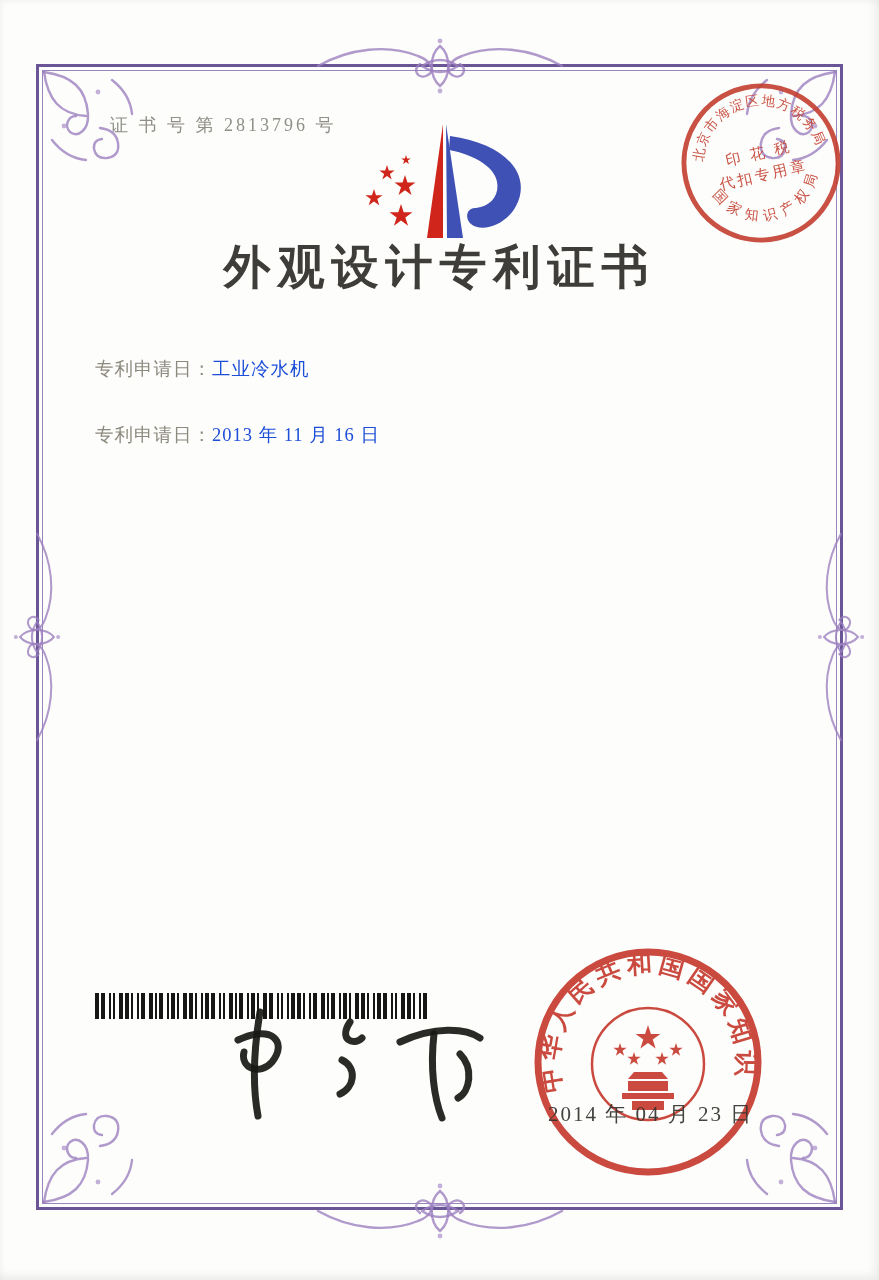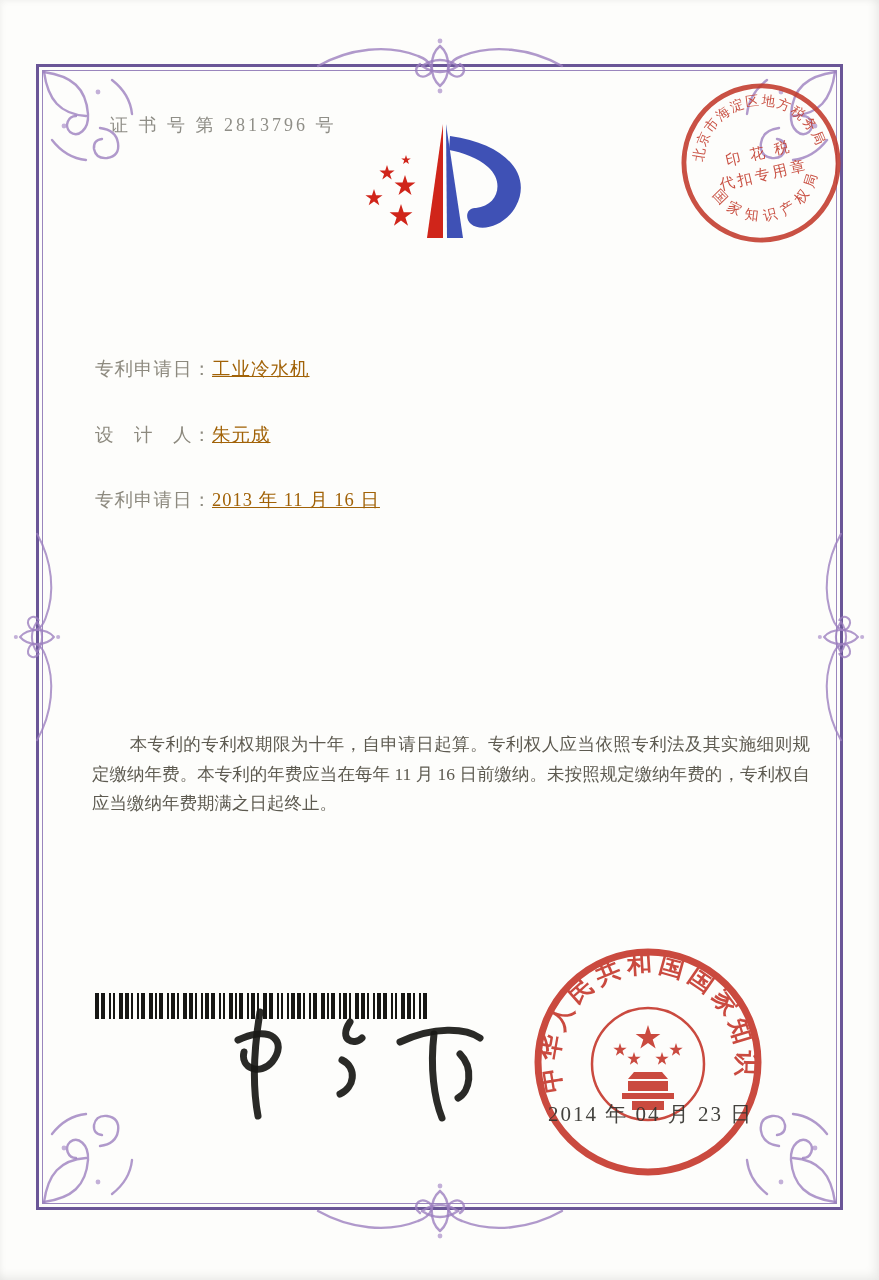--- a/index.html
+++ b/index.html
@@ -26,21 +26,21 @@
   .tax-stamp{position:absolute;left:670px;top:72px;width:182px;height:182px;
     transform:rotate(-13deg);opacity:.88;}
   .stamp-ring{fill:none;stroke:#c23a2b;stroke-width:5;}
   .stamp-arc{fill:#c23a2b;font-size:13.5px;letter-spacing:1.5px;font-family:"Liberation Serif",serif;}
   .stamp-arc-b{fill:#c23a2b;font-size:14px;letter-spacing:6px;font-family:"Liberation Serif",serif;}
   .stamp-center{fill:#c23a2b;font-size:15px;letter-spacing:3px;text-anchor:middle;font-family:"Liberation Serif",serif;}
   
   .fields{position:absolute;left:95px;top:356px;width:700px;}
   .field-row{height:65.5px;font-size:18.5px;color:#868377;letter-spacing:1px;}
   .f-label{color:#8d8a7f;}
-  .f-value{color:#a16207;text-decoration:underline;}
+  .f-value{color:#1d4ed8;}
   
   .paras{position:absolute;left:92px;top:730px;width:718px;
     font-size:17.5px;line-height:29.5px;color:#5d5a50;text-align:justify;}
   .paras p{margin:0;text-indent:2.15em;}
   
   .barcode{position:absolute;left:95px;top:993px;height:26px;display:flex;align-items:stretch;}
   
   .officer{position:absolute;left:96px;top:1026px;color:#3c3b33;font-size:21px;letter-spacing:5px;}
   .officer .o-name{margin-top:15px;}
   .signature{position:absolute;left:208px;top:998px;width:282px;height:128px;}
@@ -138,47 +138,44 @@
       <path d="M100,4 L101,118 L117,118 Z" fill="#3f51b5"></path>
       <path d="M104,16 C162,24 186,56 170,86 C160,105 136,113 125,104 C118,98 121,87 130,88 C152,86 159,62 142,47 C132,38 116,32 103,30 Z" fill="#3f51b5"></path>
       <use href="#star" transform="translate(60,40) scale(5)" fill="#d0251a"></use>
       <use href="#star" transform="translate(41,53) scale(8)" fill="#d0251a"></use>
       <use href="#star" transform="translate(59,66) scale(11)" fill="#d0251a"></use>
       <use href="#star" transform="translate(28,78) scale(9)" fill="#d0251a"></use>
       <use href="#star" transform="translate(55,96) scale(12)" fill="#d0251a"></use>
     </svg>
   </div>
 
+  <h1 class="title">外观设计专利证书</h1>
 
   <div class="tax-stamp">
     <svg viewBox="0 0 182 182" width="182" height="182">
       <circle class="stamp-ring" cx="91" cy="91" r="77"></circle>
       <path id="taxArcTop" d="M 33.9 80.9 A 58 58 0 0 1 148.1 80.9" fill="none"></path>
       <path id="taxArcBot" d="M 35 105 A 58 58 0 0 0 147 105" fill="none"></path>
       <text class="stamp-arc"><textPath href="#taxArcTop" startOffset="4">北京市海淀区地方税务局</textPath></text>
       <text class="stamp-arc-b"><textPath href="#taxArcBot" startOffset="6">国家知识产权局</textPath></text>
       <text class="stamp-center" x="91" y="86">印 花 税</text>
       <text class="stamp-center" x="91" y="108">代扣专用章</text>
     </svg>
   </div>
 
   <div class="fields">
     <div class="field-row">
       <span class="f-label">专利申请日：</span><span class="f-value">工业冷水机</span>
     </div>
     <div class="field-row">
-      <span class="f-label">设　计　人：</span><span class="f-value">朱元成</span>
-    </div>
-    <div class="field-row">
       <span class="f-label">专利申请日：</span><span class="f-value">2013 年 11 月 16 日</span>
     </div>
   </div>
 
   <div class="paras">
-    <p>本专利的专利权期限为十年，自申请日起算。专利权人应当依照专利法及其实施细则规定缴纳年费。本专利的年费应当在每年 11 月 16 日前缴纳。未按照规定缴纳年费的，专利权自应当缴纳年费期满之日起终止。</p>
   </div>
 
   <div class="barcode">
       <div style="width: 2px; flex: 0 0 2px; background: rgb(22, 22, 20);"></div>
       <div style="width: 2px; flex: 0 0 2px; background: rgb(22, 22, 20);"></div>
       <div style="width: 2px; flex: 0 0 2px; background: transparent;"></div>
       <div style="width: 2px; flex: 0 0 2px; background: rgb(22, 22, 20);"></div>
       <div style="width: 2px; flex: 0 0 2px; background: rgb(22, 22, 20);"></div>
       <div style="width: 2px; flex: 0 0 2px; background: transparent;"></div>
       <div style="width: 2px; flex: 0 0 2px; background: transparent;"></div>

